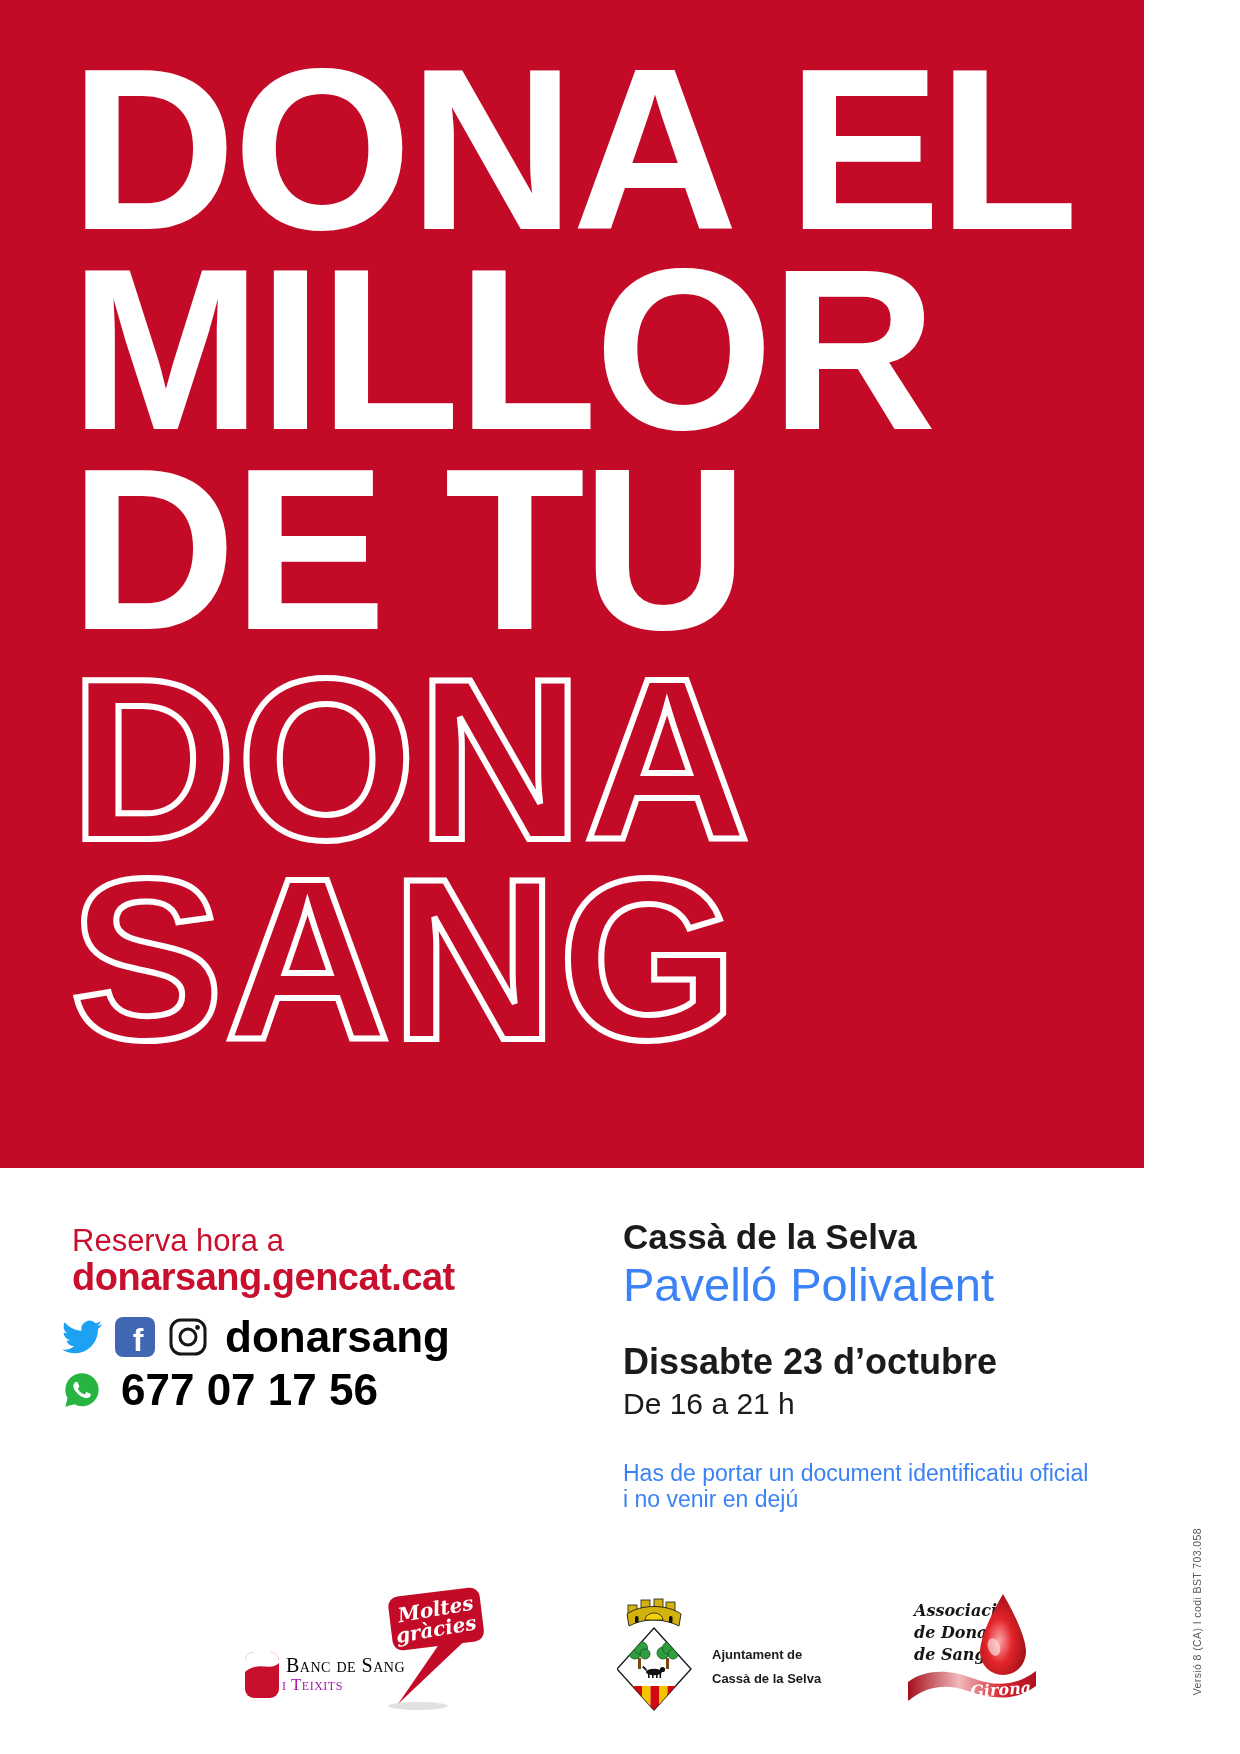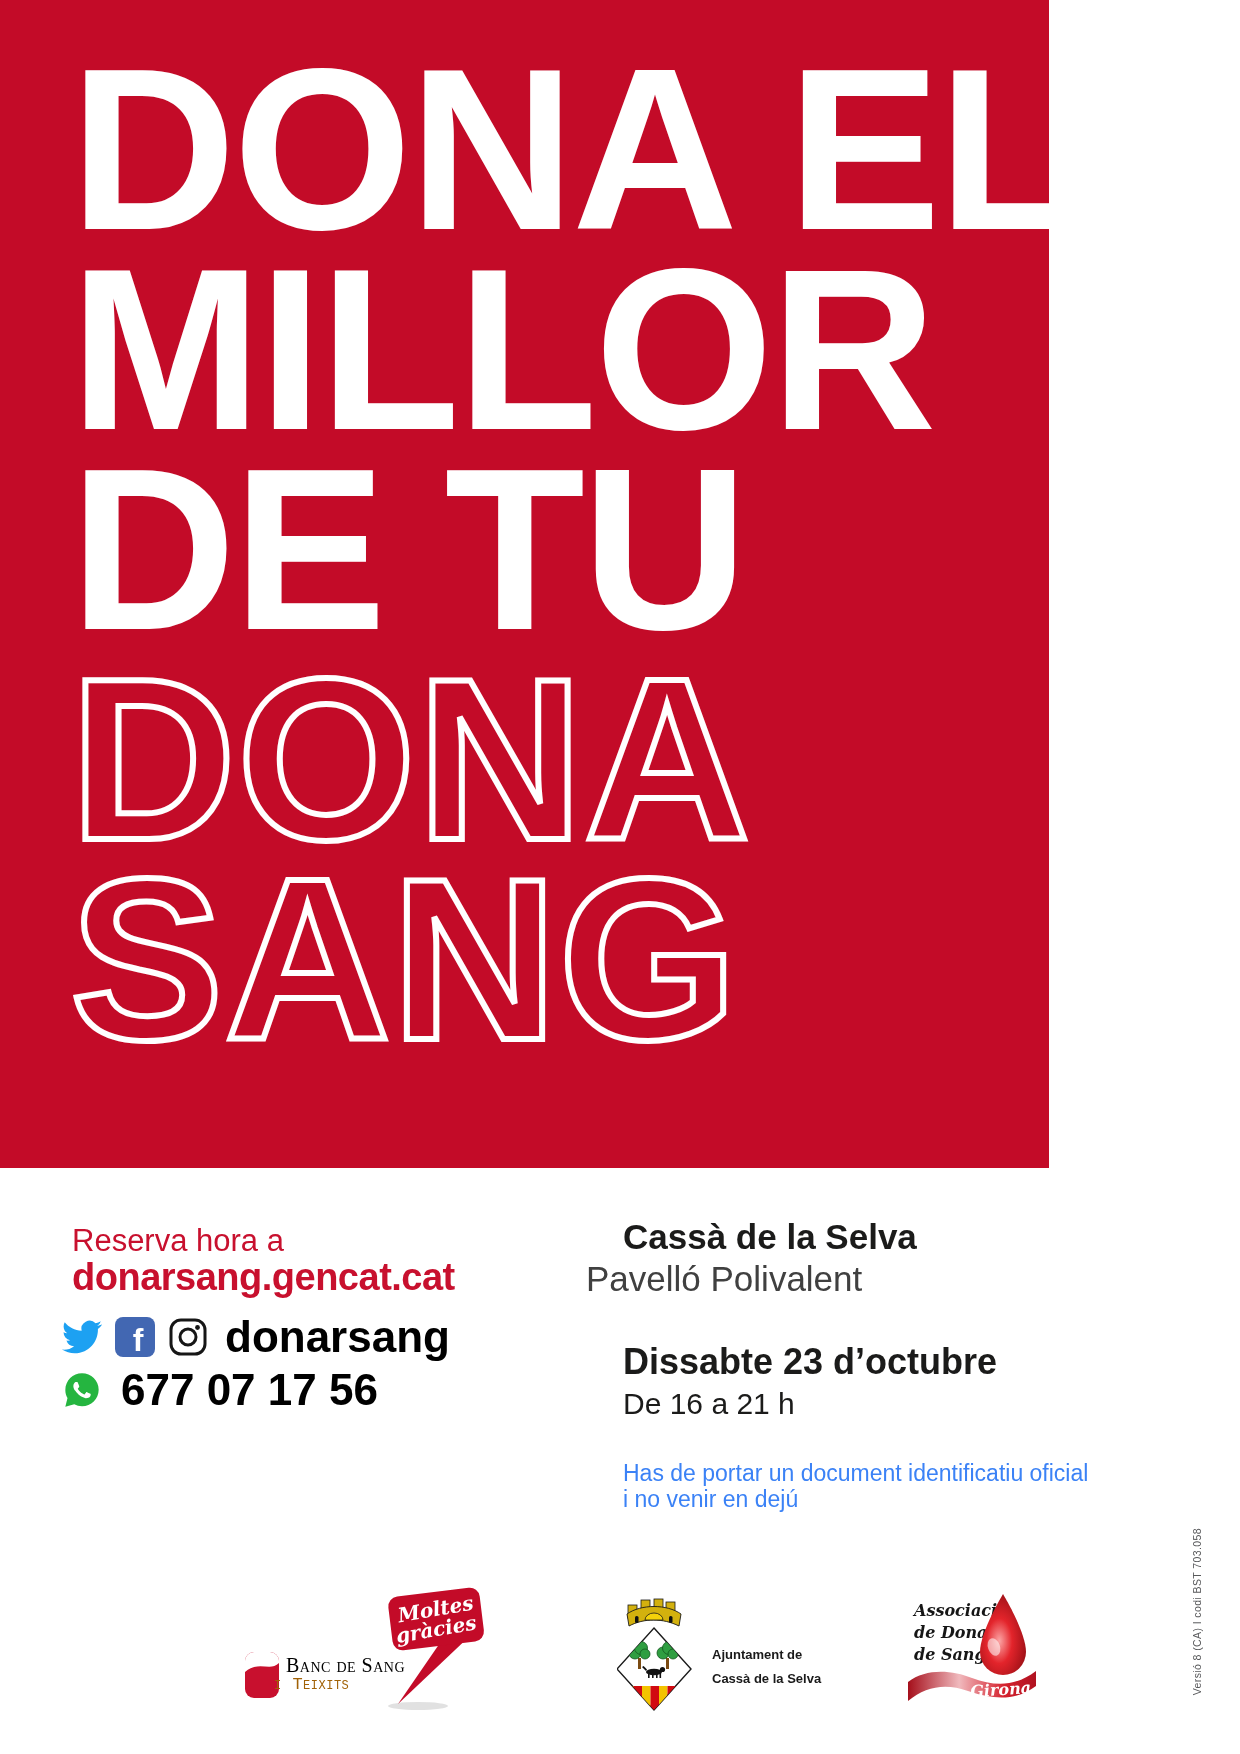--- a/index.html
+++ b/index.html
@@ -1,48 +1,48 @@
 <!DOCTYPE html>
 <html><head>
 <meta charset="utf-8">
 <style>
   html,body{margin:0;padding:0;background:#fff;}
   .poster{position:relative;width:1240px;height:1754px;background:#ffffff;overflow:hidden;
           font-family:"Liberation Sans", sans-serif;}
 
   
-  .hero{position:absolute;left:0;top:0;width:1049px;height:1168px;background:#C30B28;}
+  .hero{position:absolute;left:0;top:0;width:1144px;height:1168px;background:#C30B28;}
   .headline{position:absolute;left:70px;font-weight:bold;font-size:230px;line-height:200px;
             white-space:pre;color:#ffffff;}
   .headline.solid{top:50px;letter-spacing:-3px;}
   .headline.outline{top:660px;letter-spacing:1px;color:transparent;
             -webkit-text-stroke:6px #ffffff;}
 
   
   .abs{position:absolute;line-height:1.08;}
   .red-txt{color:#C8102E;}
   .reserve-label{left:72px;top:1224px;font-size:31px;}
   .reserve-url{left:72px;top:1257px;font-size:38px;font-weight:bold;letter-spacing:-0.5px;}
   .social-row{left:62px;top:1316px;display:flex;align-items:center;gap:13px;height:42px;}
   .wa-row{left:62px;top:1370px;display:flex;align-items:center;gap:15px;height:40px;}
   .handle,.phone{font-size:44px;font-weight:bold;color:#000000;margin-left:4px;text-align:center;}
   .city{left:623px;top:1218px;font-size:35px;font-weight:bold;color:#1b1b1a;}
-  .venue{left:586px;top:1260px;font-size:35px;color:#404040;}
+  .venue{left:623px;top:1260px;font-size:47px;color:#3b82f6;}
   .date{left:623px;top:1343px;font-size:36px;font-weight:bold;color:#1b1b1a;}
   .time{left:623px;top:1388px;font-size:30px;color:#1b1b1a;}
   .note{left:623px;top:1460px;font-size:23px;line-height:26px;color:#3b82f6;}
 
   
   .salut{left:71px;top:1636px;font-size:58px;color:#7EB2DC;}
   .banc-icon{left:245px;top:1652px;width:34px;height:46px;background:#C8102E;border-radius:9px;overflow:hidden;}
   .banc-icon svg{display:block;}
   .banc-l1{left:286px;top:1655px;font-size:20px;font-variant:small-caps;letter-spacing:0.5px;
            color:#000000;font-family:"Liberation Serif", serif;}
-  .banc-l2{left:274px;top:1676px;font-size:17px;font-variant:small-caps;letter-spacing:0.5px;
-           color:#a16207;font-family:Liberation Mono, monospace;}
+  .banc-l2{left:282px;top:1676px;font-size:17px;font-variant:small-caps;letter-spacing:0.5px;
+           color:#a21caf;font-family:Liberation Serif, serif;}
   .bubble{left:384px;top:1586px;}
   .bubble text{font-family:"DejaVu Serif", serif;font-style:italic;font-weight:bold;}
   .crest{left:617px;top:1590px;}
   .ajt-text{left:712px;top:1643px;font-size:13px;font-weight:bold;line-height:24px;color:#1a1a1a;}
   .assoc-text{left:914px;top:1600px;font-size:16px;font-style:italic;font-weight:bold;
               line-height:22px;color:#161616;font-family:"DejaVu Serif", serif;}
   .drop{left:974px;top:1592px;}
   .ribbon{left:906px;top:1666px;}
   .ribbon text{font-family:"DejaVu Serif", serif;font-style:italic;font-weight:bold;}
   .version{left:1192px;top:1528px;writing-mode:vertical-rl;transform:rotate(180deg);

